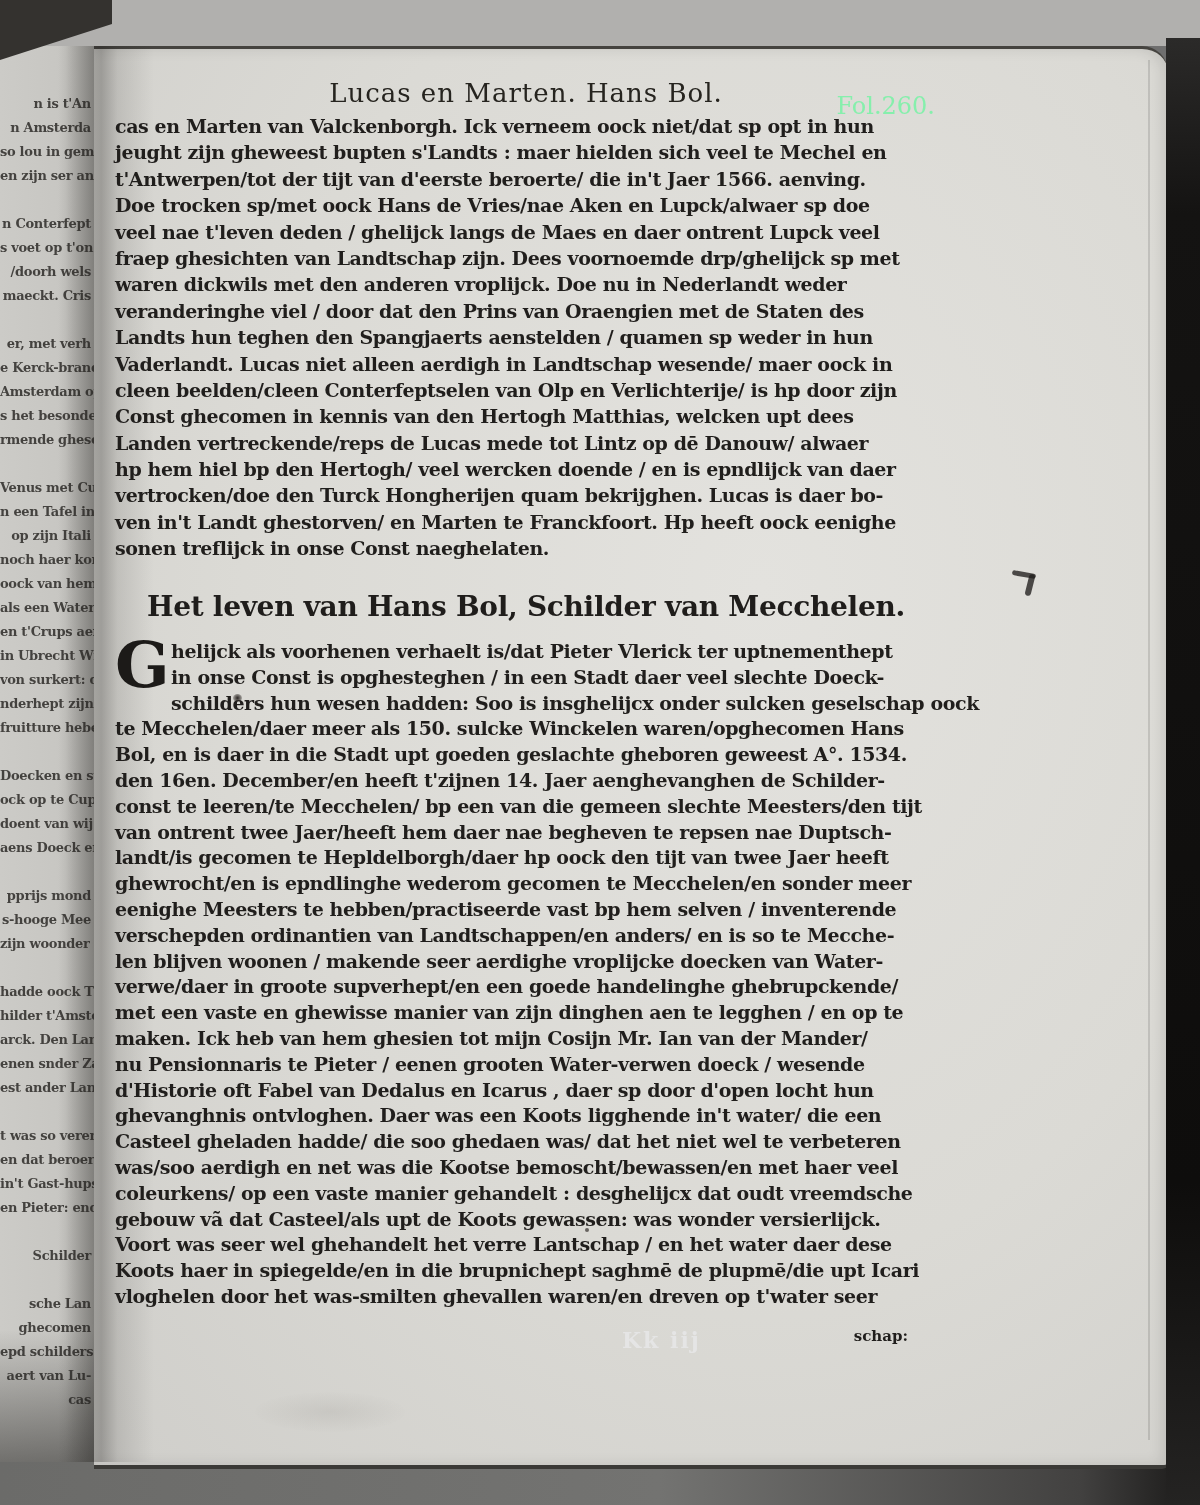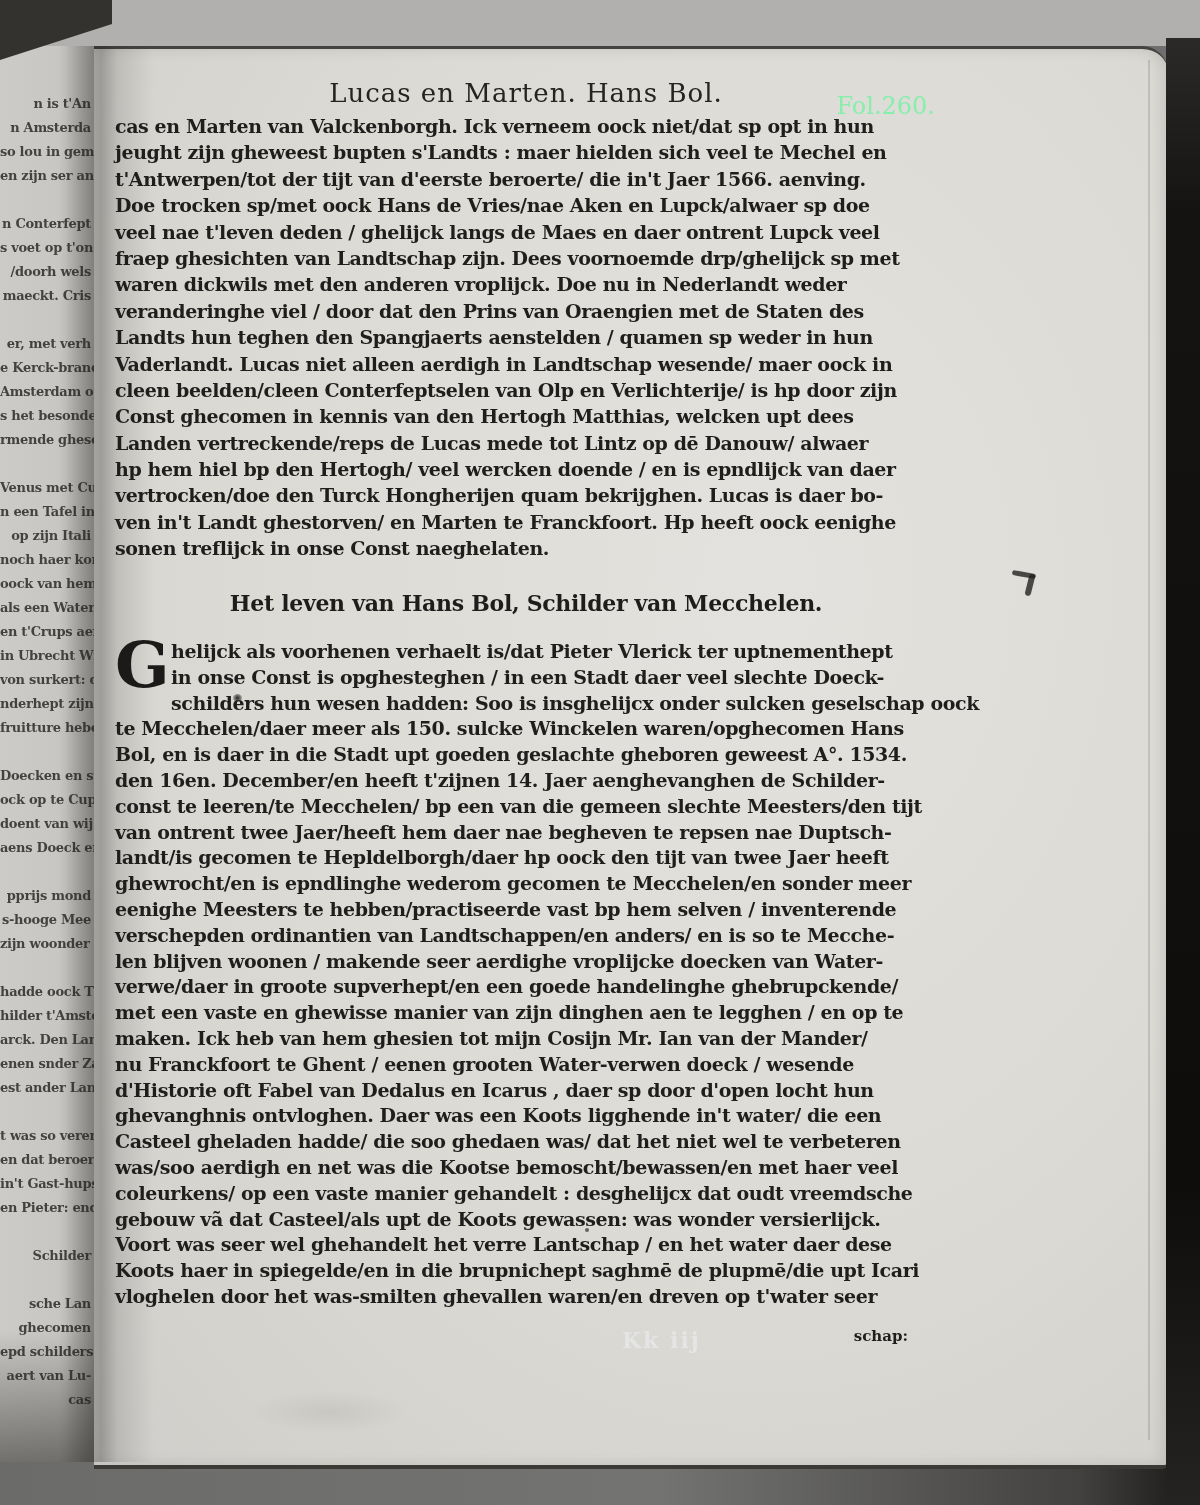--- a/index.html
+++ b/index.html
@@ -41,21 +41,21 @@
   .para{position:absolute;left:115px;width:824px;font-weight:bold;font-size:19px;
     letter-spacing:-.4px;color:#201e1c;margin-top:9px;}
   .para .line{white-space:nowrap;}
   .para1{top:104px;}
   .para1 .line{line-height:26.4px;height:26.4px;}
   .para2{top:630px;}
   .para2 .line{line-height:25.8px;height:25.8px;}
   .dropcap{float:left;font-size:64px;line-height:52px;height:52px;width:56px;
     font-weight:bold;color:#1c1a18;}
   .section-heading{position:absolute;left:115px;top:590px;width:822px;text-align:center;
-    font-size:22px;font-weight:bold;letter-spacing:-.3px;color:#1f1d1b;}
+    font-size:28px;font-weight:bold;letter-spacing:-.3px;color:#1f1d1b;}
   .signature-mark{position:absolute;left:622px;top:1327px;font-size:22px;font-weight:bold;
     letter-spacing:2px;color:#e5e5e5;}
   .catchword{position:absolute;top:1327px;right:292px;font-size:15px;font-weight:bold;color:#201e1c;}
   
   .stain-dot-a{position:absolute;left:233px;top:694px;width:9px;height:8px;border-radius:50%;
     background:radial-gradient(circle,#2a2522 0%,rgba(42,37,34,.25) 80%,transparent 100%);}
   .stain-dot-b{position:absolute;left:585px;top:1228px;width:4px;height:4px;border-radius:50%;
     background:rgba(40,36,33,.65);}
   .pen-mark{position:absolute;left:1010px;top:566px;width:32px;height:32px;}
   .pen-mark .bar1{position:absolute;left:2px;top:6px;width:24px;height:5px;border-radius:3px;
@@ -179,21 +179,21 @@
         <div class="line">const te leeren/te Mecchelen/ bp een van die gemeen slechte Meesters/den tijt</div>
         <div class="line">van ontrent twee Jaer/heeft hem daer nae begheven te repsen nae Duptsch-</div>
         <div class="line">landt/is gecomen te Hepldelborgh/daer hp oock den tijt van twee Jaer heeft</div>
         <div class="line">ghewrocht/en is epndlinghe wederom gecomen te Mecchelen/en sonder meer</div>
         <div class="line">eenighe Meesters te hebben/practiseerde vast bp hem selven / inventerende</div>
         <div class="line">verschepden ordinantien van Landtschappen/en anders/ en is so te Mecche-</div>
         <div class="line">len blijven woonen / makende seer aerdighe vroplijcke doecken van Water-</div>
         <div class="line">verwe/daer in groote supverhept/en een goede handelinghe ghebrupckende/</div>
         <div class="line">met een vaste en ghewisse manier van zijn dinghen aen te legghen / en op te</div>
         <div class="line">maken. Ick heb van hem ghesien tot mijn Cosijn Mr. Ian van der Mander/</div>
-        <div class="line">nu Franckfoort te Ghent / eenen grooten Water-verwen doeck / wesende</div>
+        <div class="line">nu Pensionnaris te Pieter / eenen grooten Water-verwen doeck / wesende</div>
         <div class="line">d'Historie oft Fabel van Dedalus en Icarus , daer sp door d'open locht hun</div>
         <div class="line">ghevanghnis ontvloghen. Daer was een Koots ligghende in't water/ die een</div>
         <div class="line">Casteel gheladen hadde/ die soo ghedaen was/ dat het niet wel te verbeteren</div>
         <div class="line">was/soo aerdigh en net was die Kootse bemoscht/bewassen/en met haer veel</div>
         <div class="line">coleurkens/ op een vaste manier gehandelt : desghelijcx dat oudt vreemdsche</div>
         <div class="line">gebouw vã dat Casteel/als upt de Koots gewassen: was wonder versierlijck.</div>
         <div class="line">Voort was seer wel ghehandelt het verre Lantschap / en het water daer dese</div>
         <div class="line">Koots haer in spiegelde/en in die brupnichept saghmē de plupmē/die upt Icari</div>
         <div class="line">vloghelen door het was-smilten ghevallen waren/en dreven op t'water seer</div>
       </div>

